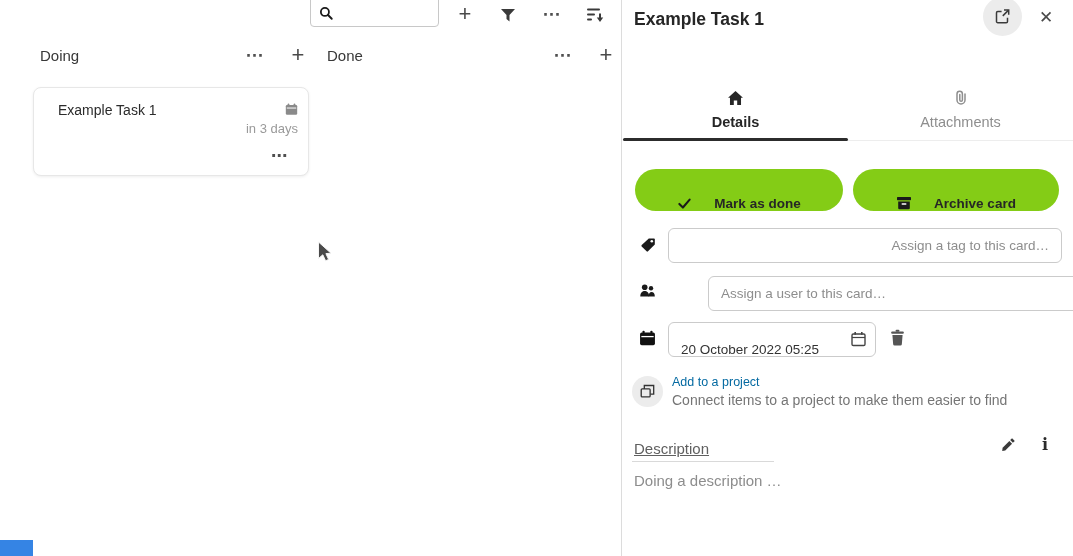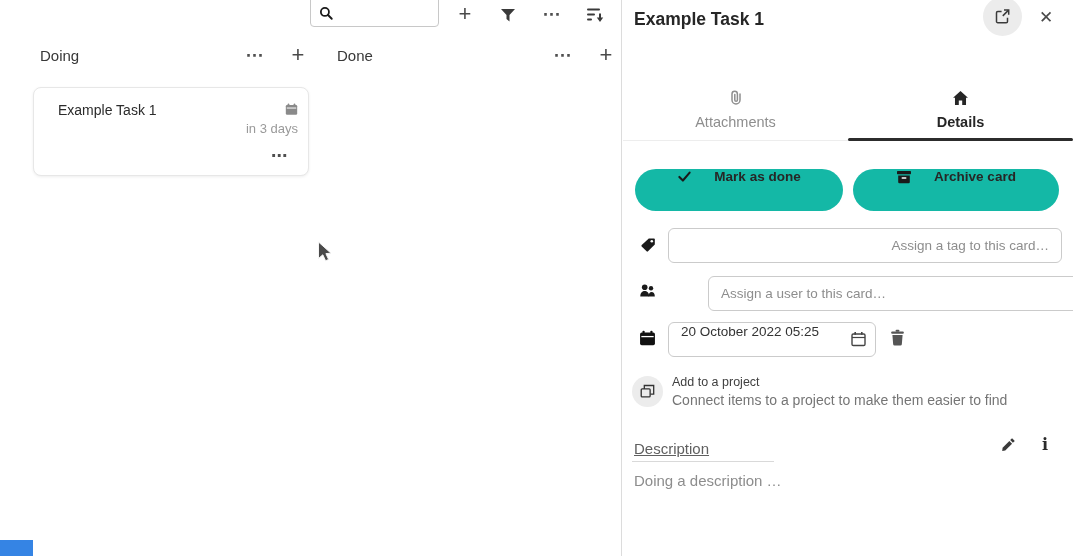--- a/index.html
+++ b/index.html
@@ -33,35 +33,35 @@
   .panel-meta { position:absolute; left:11px; top:40px; font-size:13px; color:#6f6f6f; }
   .share-btn { position:absolute; left:360px; top:-3px; width:39px; height:39px; border-radius:50%; background:#ececec; border:none; display:flex; align-items:center; justify-content:center; cursor:pointer; }
   .close-btn { position:absolute; left:408px; top:2px; width:30px; height:30px; background:none; border:none; font-size:17px; color:#4a4a4a; display:flex; align-items:center; justify-content:center; cursor:pointer; }
 
   .tabbar { position:absolute; left:0; top:80px; width:450px; height:61px; display:flex; border-bottom:1px solid #ededed; }
   .tab { flex:1 1 0; display:flex; flex-direction:column; align-items:center; justify-content:flex-start; padding-top:8px; gap:6px; cursor:pointer; position:relative; color:#8e8e8e; font-size:14.5px; }
   .tab.active { color:#262626; font-weight:700; }
   .tab .tab-ic { height:20px; display:flex; align-items:center; }
   .tab-underline { position:absolute; left:0; bottom:-1px; width:100%; height:3px; background:#2c2c2c; border-radius:2px; }
 
-  .pill { position:absolute; top:169px; height:42px; border:none; border-radius:21px; background:#14b8a6; display:flex; align-items:flex-start; justify-content:center; gap:22px; font-family:inherit; font-size:13.5px; font-weight:700; color:#262626; cursor:pointer; }
+  .pill { position:absolute; top:169px; height:42px; border:none; border-radius:21px; background:#84cc16; display:flex; align-items:flex-end; justify-content:center; gap:22px; font-family:inherit; font-size:13.5px; font-weight:700; color:#262626; cursor:pointer; }
   .pill1 { left:12px; width:208px; }
   .pill2 { left:230px; width:206px; }
 
   .row-icon { position:absolute; color:#1a1a1a; }
   .assign-input { position:absolute; left:45px; width:394px; height:35px; border:1px solid #cbcbcb; border-radius:6px; padding:0 12px; font-family:inherit; font-size:13.5px; color:#333; outline:none; }
   .assign-input::placeholder { color:#8d8d8d; opacity:1; }
 
   .date-field { position:absolute; left:45px; top:322px; width:208px; height:35px; border:1px solid #cbcbcb; border-radius:6px; cursor:pointer; }
-  .date-value { position:absolute; left:12px; top:1px; font-size:13.5px; color:#333; }
+  .date-value { position:absolute; left:12px; top:19px; font-size:13.5px; color:#333; }
   .date-cal-btn { position:absolute; right:8px; top:8px; color:#444; background:none; border:none; cursor:pointer; padding:0; }
   .trash-btn { position:absolute; left:266px; top:329px; color:#555; background:none; border:none; cursor:pointer; padding:0; }
 
   .project-circle { position:absolute; left:9px; top:376px; width:31px; height:31px; border-radius:50%; background:#ececec; display:flex; align-items:center; justify-content:center; color:#333; cursor:pointer; }
-  .project-title { position:absolute; left:49px; top:375px; font-size:12.5px; color:#404040; }
+  .project-title { position:absolute; left:49px; top:375px; font-size:12.5px; color:#0369a1; }
   .project-sub { position:absolute; left:49px; top:392px; font-size:14px; color:#757575; }
 
   .desc-label { position:absolute; left:11px; top:440px; font-size:15px; color:#5f5f5f;text-decoration:underline; }
   .desc-rule { position:absolute; left:9px; top:461px; width:142px; height:1px; background:#d9d9d9; }
   .desc-edit { position:absolute; left:378px; top:437px; color:#3a3a3a; background:none; border:none; cursor:pointer; padding:0; }
   .desc-info { position:absolute; left:419px; top:435px; font-family:"DejaVu Serif",serif; font-weight:700; font-size:16px; color:#2b2b2b; background:none; border:none; cursor:pointer; padding:0; }
   .desc-placeholder { position:absolute; left:11px; top:472px; font-size:15px; color:#8d8d8d; }
 
   .corner-artifact { position:absolute; left:0; top:540px; width:33px; height:16px; }
   .cursor { position:absolute; left:317px; top:241px; pointer-events:none; }
@@ -100,21 +100,21 @@
   </button>
 
   <div class="col-name" style="left:40px;top:47px;">Doing</div>
   <button class="icon-btn" style="left:243px;top:44px;width:24px;height:22px;">
     <span class="dots-glyph">⋯</span>
   </button>
   <button class="icon-btn" style="left:286px;top:42px;width:24px;height:26px;">
     <span class="plus-glyph">+</span>
   </button>
 
-  <div class="col-name" style="left:337px;top:47px;">Done</div>
+  <div class="col-name" style="left:327px;top:47px;">Done</div>
   <button class="icon-btn" style="left:551px;top:44px;width:24px;height:22px;">
     <span class="dots-glyph">⋯</span>
   </button>
   <button class="icon-btn" style="left:594px;top:42px;width:24px;height:26px;">
     <span class="plus-glyph">+</span>
   </button>
 
   <div class="card">
     <div class="card-title">Example Task 1</div>
     <div class="card-due">
@@ -145,36 +145,36 @@
       <path d="M13.5 9.7 V13.4 a1.3 1.3 0 0 1 -1.3 1.3 H3.8 A1.3 1.3 0 0 1 2.5 13.4 V4.8 A1.3 1.3 0 0 1 3.8 3.5 H7.6" fill="none" stroke="#3a3a3a" stroke-width="1.5"></path>
       <path d="M10 2 H14.7 V6.7" fill="none" stroke="#3a3a3a" stroke-width="1.5"></path>
       <line x1="14.3" y1="2.4" x2="8.8" y2="7.9" stroke="#3a3a3a" stroke-width="1.5"></line>
     </svg>
   </button>
   <button class="close-btn">
     <span>✕</span>
   </button>
 
   <div class="tabbar">
-    <div class="tab">
-      <span class="tab-ic">
-        <svg width="16" height="18" viewBox="0 0 16 18">
-          <path d="M12 5 V11 a4 4 0 0 1 -8 0 V5 a2.7 2.7 0 0 1 5.4 0 V11 a1.3 1.3 0 0 1 -2.6 0 V5.5" fill="none" stroke="#8e8e8e" stroke-width="1.5" stroke-linecap="round"></path>
-        </svg>
-      </span>
-      <span>Attachments</span>
-    </div>
     <div class="tab active">
       <span class="tab-ic">
         <svg width="17" height="17" viewBox="0 0 16 16">
           <path d="M8 1 L15 7.3 H13.2 V14 H9.6 V9.8 H6.4 V14 H2.8 V7.3 H1 Z" fill="#262626"></path>
         </svg>
       </span>
       <span>Details</span>
       <span class="tab-underline"></span>
+    </div>
+    <div class="tab">
+      <span class="tab-ic">
+        <svg width="16" height="18" viewBox="0 0 16 18">
+          <path d="M12 5 V11 a4 4 0 0 1 -8 0 V5 a2.7 2.7 0 0 1 5.4 0 V11 a1.3 1.3 0 0 1 -2.6 0 V5.5" fill="none" stroke="#8e8e8e" stroke-width="1.5" stroke-linecap="round"></path>
+        </svg>
+      </span>
+      <span>Attachments</span>
     </div>
   </div>
 
   <button class="pill pill1">
     <svg width="15" height="15" viewBox="0 0 16 16">
       <path d="M2.5 8.5 L6.3 12.3 L13.5 3.8" fill="none" stroke="#1a1a1a" stroke-width="2.2" stroke-linecap="round" stroke-linejoin="round"></path>
     </svg>
     <span>Mark as done</span>
   </button>
   <button class="pill pill2">

